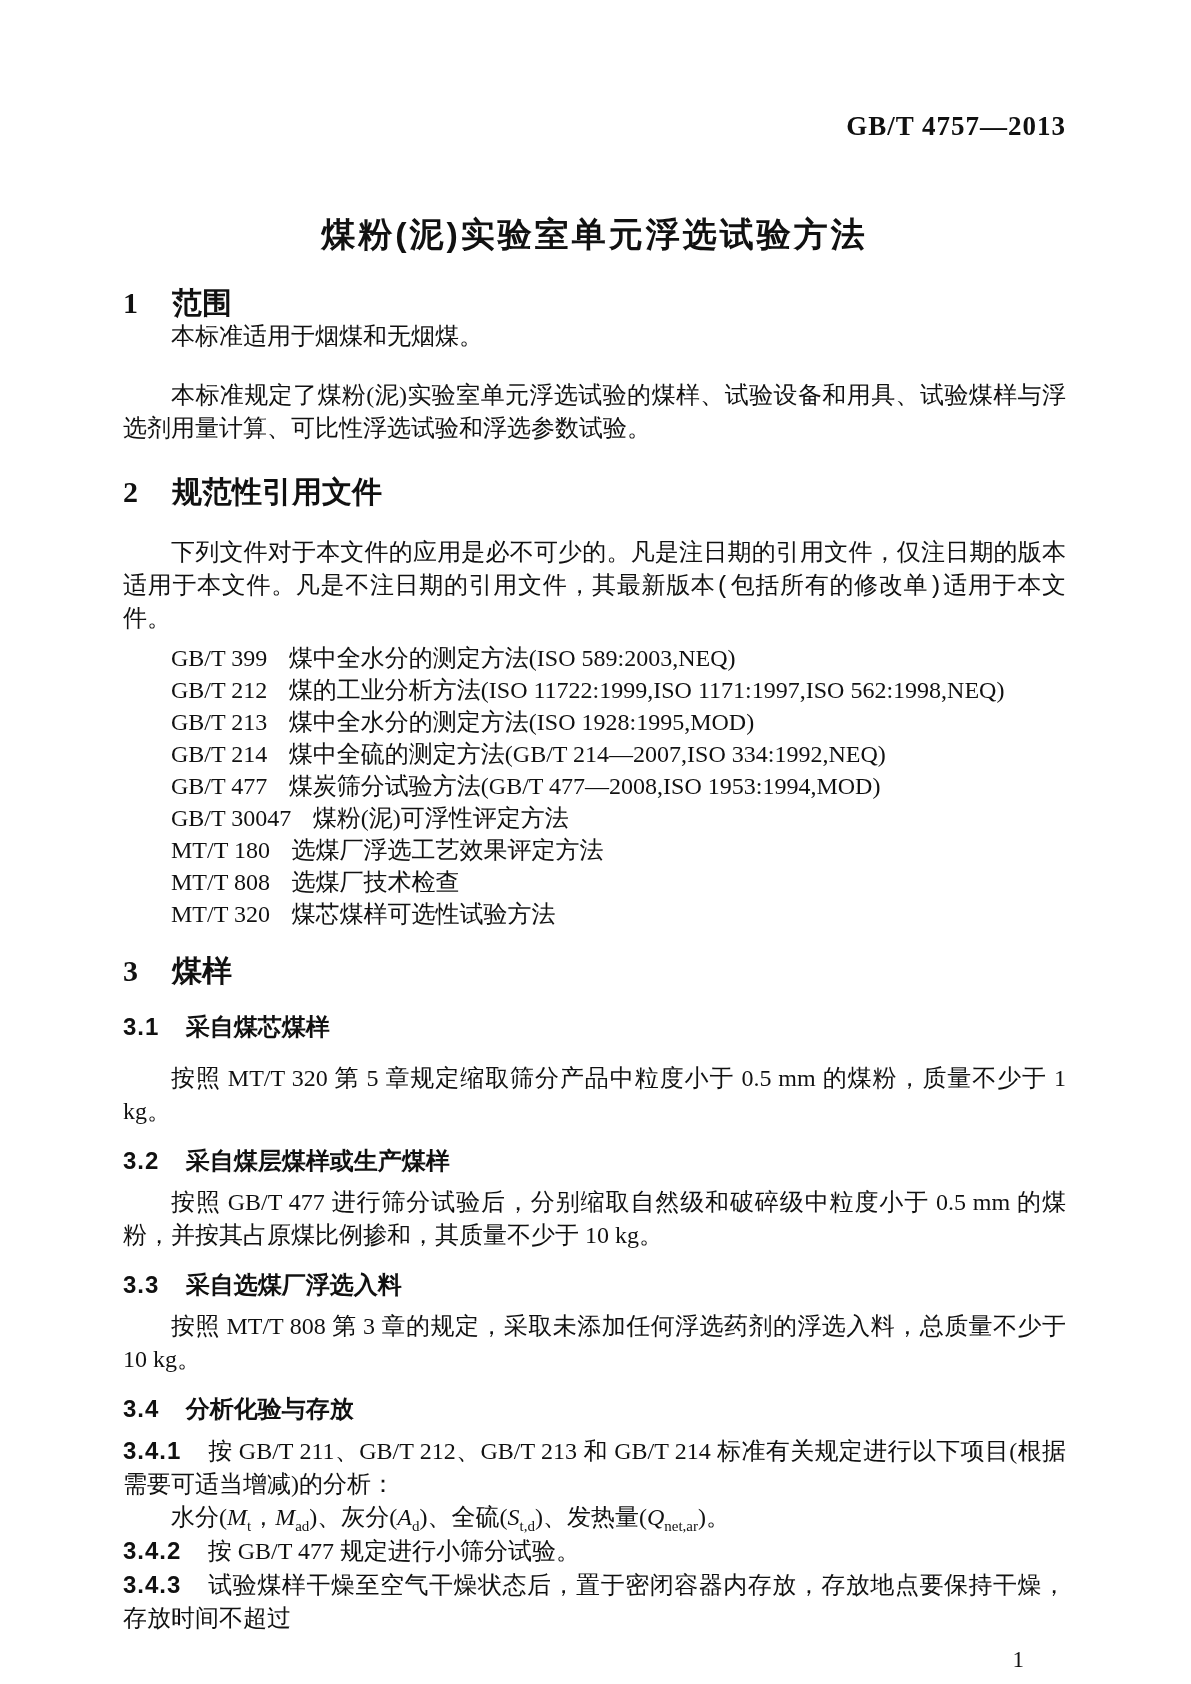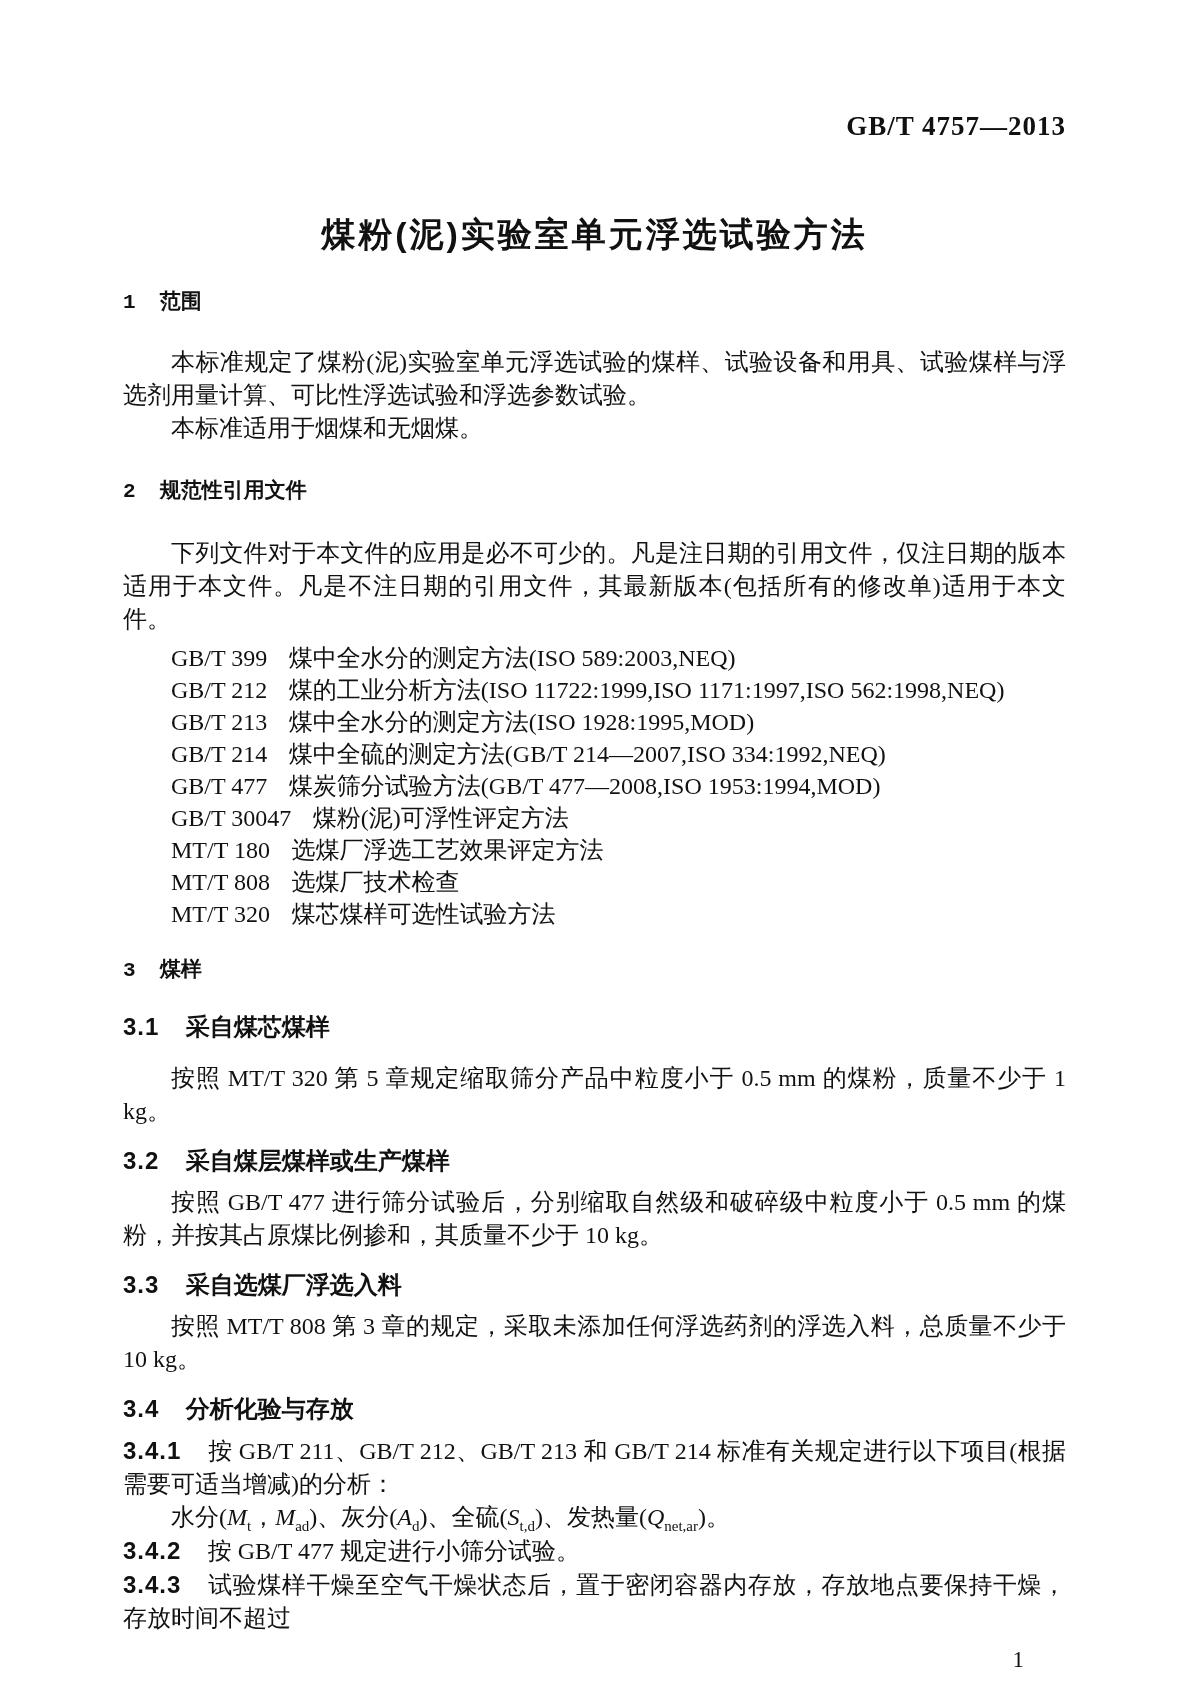--- a/index.html
+++ b/index.html
@@ -27,23 +27,23 @@
   .doc-title {
     margin-top: 70px;
     text-align: center;
     font-family: "Liberation Sans", "DejaVu Sans", sans-serif;
     font-weight: bold;
     font-size: 34px;
     line-height: 44px;
     letter-spacing: 3px;
   }
   h2.section-heading {
-    font-family: Liberation Mono, monospace;
+    font-family: Liberation Serif, serif;
     font-weight: bold;
-    font-size: 21px;
+    font-size: 30px;
     line-height: 34px;
     margin-top: 30px;
   }
   h3.sub-heading {
     font-family: "Liberation Sans", "DejaVu Sans", sans-serif;
     font-weight: bold;
     font-size: 24px;
     line-height: 34px;
     margin-top: 16px;
   }
@@ -52,21 +52,21 @@
     font-family: "Liberation Serif", "DejaVu Serif", serif;
     font-size: 24px;
     line-height: 33px;
     text-align: justify;
   }
   .indent { text-indent: 2em; }
   .mt-title-gap { margin-top: 74px; }
   .mt-para     { margin-top: 26px; }
   .mt-small    { margin-top: 8px; }
   .mt-med      { margin-top: 18px; }
-  .mt-intro    { margin-top: 28px; }
+  .mt-intro    { margin-top: 28px; font-family: Liberation Mono, monospace; }
   .ref-list {
     list-style: none;
     margin-top: 6px;
   }
   .ref-list li {
     font-family: "Liberation Serif", "DejaVu Serif", serif;
     font-size: 24px;
     line-height: 32px;
     padding-left: 2em;
   }
@@ -99,22 +99,22 @@
 </head>
 <body>
 
 <div class="page">
 
   <div class="doc-number">GB/T 4757—2013</div>
 
   <h1 class="doc-title">煤粉(泥)实验室单元浮选试验方法</h1>
 
   <h2 class="section-heading mt-title-gap"><span class="hnum">1</span><span>范围</span></h2>
+  <p class="body-text indent">本标准适用于烟煤和无烟煤。</p>
   <p class="body-text indent mt-para">本标准规定了煤粉(泥)实验室单元浮选试验的煤样、试验设备和用具、试验煤样与浮选剂用量计算、可比性浮选试验和浮选参数试验。</p>
-  <p class="body-text indent">本标准适用于烟煤和无烟煤。</p>
 
   <h2 class="section-heading"><span class="hnum">2</span><span>规范性引用文件</span></h2>
   <p class="body-text indent mt-intro">下列文件对于本文件的应用是必不可少的。凡是注日期的引用文件，仅注日期的版本适用于本文件。凡是不注日期的引用文件，其最新版本(包括所有的修改单)适用于本文件。</p>
   <ul class="ref-list">
     <li><span class="ref-code">GB/T 399</span><span>煤中全水分的测定方法(ISO 589:2003,NEQ)</span></li>
     <li><span class="ref-code">GB/T 212</span><span>煤的工业分析方法(ISO 11722:1999,ISO 1171:1997,ISO 562:1998,NEQ)</span></li>
     <li><span class="ref-code">GB/T 213</span><span>煤中全水分的测定方法(ISO 1928:1995,MOD)</span></li>
     <li><span class="ref-code">GB/T 214</span><span>煤中全硫的测定方法(GB/T 214—2007,ISO 334:1992,NEQ)</span></li>
     <li><span class="ref-code">GB/T 477</span><span>煤炭筛分试验方法(GB/T 477—2008,ISO 1953:1994,MOD)</span></li>
     <li><span class="ref-code">GB/T 30047</span><span>煤粉(泥)可浮性评定方法</span></li>

